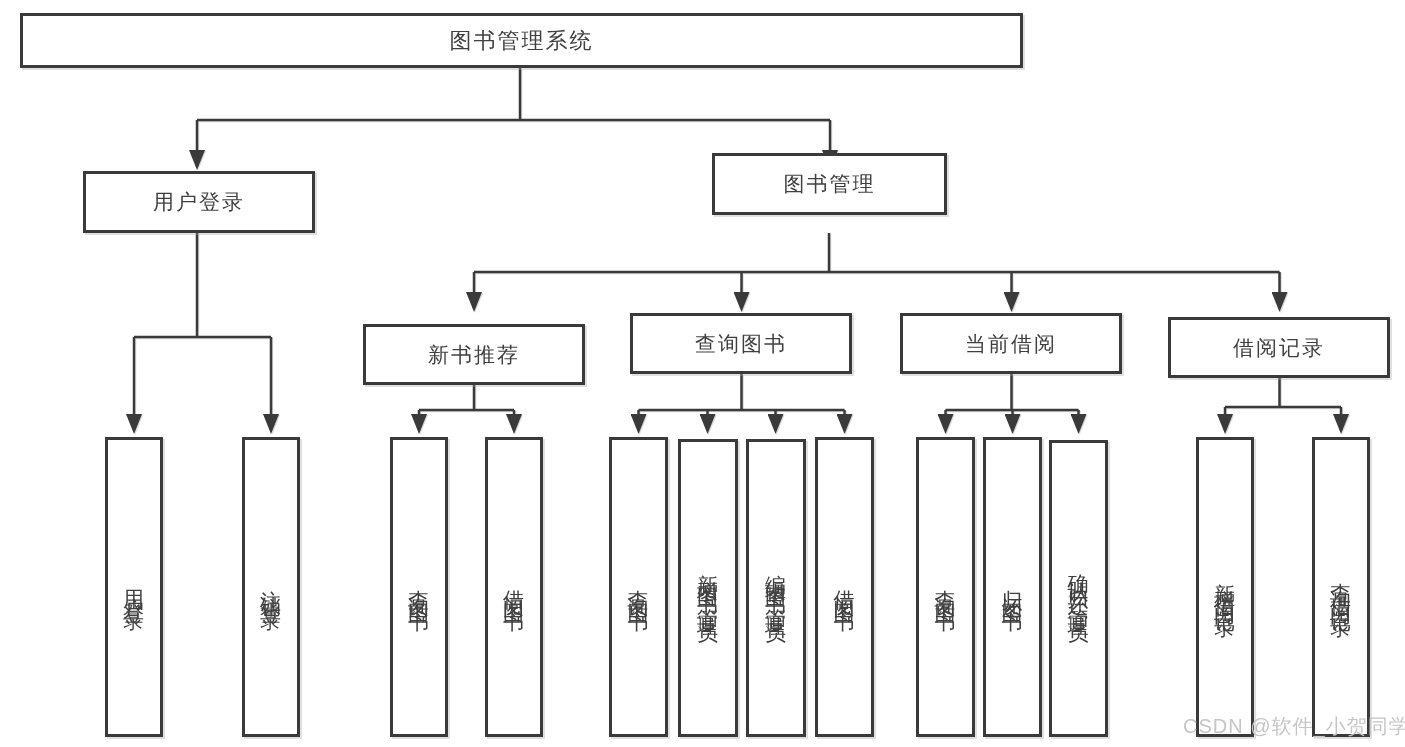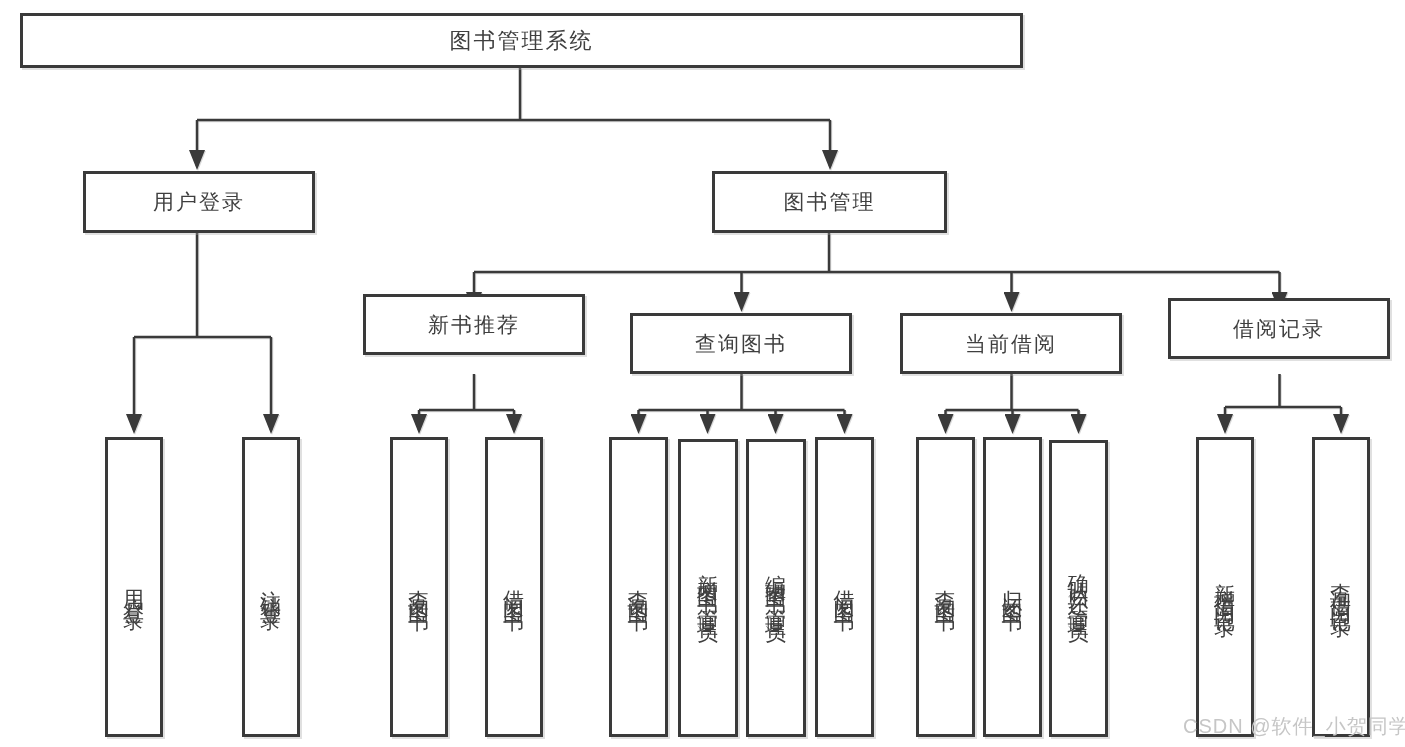--- a/index.html
+++ b/index.html
@@ -106,34 +106,34 @@
     </g>
   </svg>
 
   <div class="node root-box" style="left:20px; top:13px; width:1003px; height:55px;">
     <span class="h-label">图书管理系统</span>
   </div>
 
   <div class="node" style="left:83px; top:171px; width:232px; height:62px;">
     <span class="h-label">用户登录</span>
   </div>
-  <div class="node" style="left:712px; top:171px; width:235px; height:62px;text-align:right;">
+  <div class="node" style="left:712px; top:153px; width:235px; height:62px;text-align:right;">
     <span class="h-label">图书管理</span>
   </div>
 
-  <div class="node" style="left:363px; top:294px; width:222px; height:61px;">
+  <div class="node" style="left:363px; top:324px; width:222px; height:61px;">
     <span class="h-label">新书推荐</span>
   </div>
   <div class="node" style="left:630px; top:313px; width:222px; height:61px;">
     <span class="h-label">查询图书</span>
   </div>
   <div class="node" style="left:900px; top:313px; width:222px; height:61px;text-align:center;">
     <span class="h-label">当前借阅</span>
   </div>
-  <div class="node" style="left:1168px; top:298px; width:222px; height:61px;">
+  <div class="node" style="left:1168px; top:317px; width:222px; height:61px;">
     <span class="h-label">借阅记录</span>
   </div>
 
   <div class="node v-node" style="left:105px; top:437px; width:58px; height:300px;">
     <span class="v-label">用户登录</span>
   </div>
   <div class="node v-node" style="left:242px; top:437px; width:58px; height:300px;">
     <span class="v-label">注销登录</span>
   </div>
 

